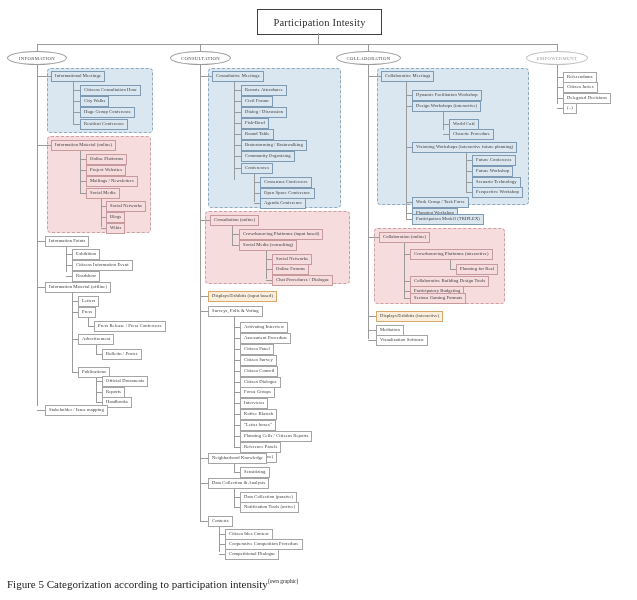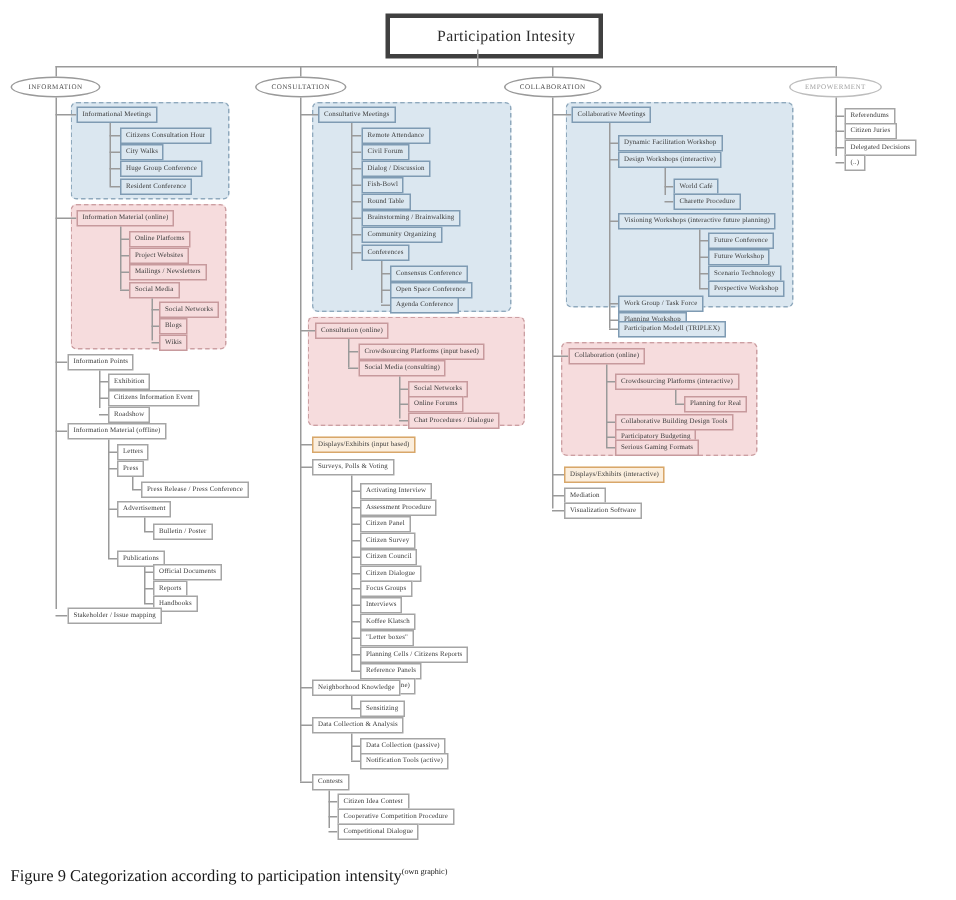--- a/index.html
+++ b/index.html
@@ -22,23 +22,23 @@
   .node.orange{background:#fbeedd;border-color:#d8a76a;}
   .node.plain{background:#ffffff;border-color:#a5a5a5;}
 
   
   .grp{position:absolute;box-sizing:border-box;border:1px dashed #8fa9bd;
        background:#dbe7f0;border-radius:4px;}
   .grp.pinkgrp{border-color:#cc9fa2;background:#f6dcdd;}
 
   
   #title{position:absolute;left:257px;top:9px;width:123px;height:24px;
-         border:3px solid #404040;background:#fff;display:flex;
+         border:1px solid #404040;background:#fff;display:flex;
          align-items:center;justify-content:center;
-         font-size:10.5px;color:#2e2e2e;letter-spacing:.2px;padding-left:16px;}
+         font-size:10.5px;color:#2e2e2e;letter-spacing:.2px;}
 
   
   .ell{position:absolute;box-sizing:border-box;border:1px solid #9a9a9a;
        background:#fff;border-radius:50%;display:flex;align-items:center;
        justify-content:center;font-size:4.7px;letter-spacing:.35px;
        color:#4a4a4a;height:14px;}
   .ell.dim{color:#9d9d9d;border-color:#bdbdbd;}
 
   
   #caption{position:absolute;left:7px;top:578px;font-size:11px;
@@ -506,16 +506,16 @@
   <div class="ln h" style="left:557px;top:98px;width:6px;"></div>
   <div class="node plain" style="left:563px;top:93px;">
     <span>Delegated Decisions</span>
   </div>
   <div class="ln h" style="left:557px;top:108px;width:6px;"></div>
   <div class="node plain" style="left:563px;top:103px;">
     <span>(..)</span>
   </div>
 
   <div id="caption">
-    <span>Figure 9 Categorization according to participation intensity</span><span class="sup">(own graphic)</span>
+    <span>Figure 5 Categorization according to participation intensity</span><span class="sup">(own graphic)</span>
   </div>
 
 </div>
 
 </body></html>

